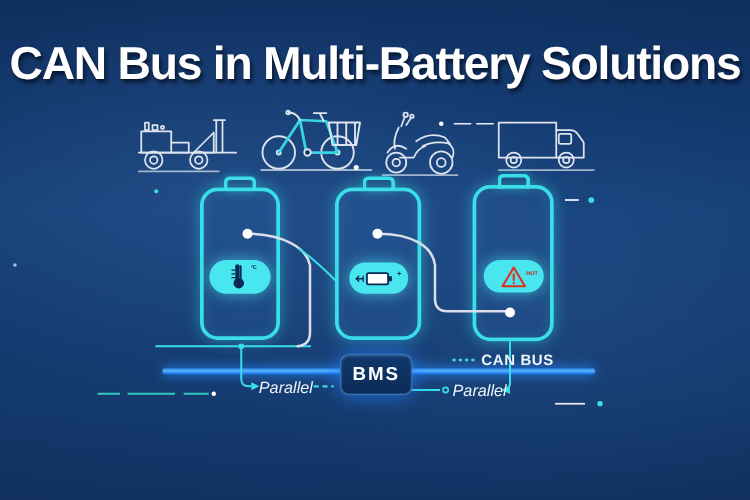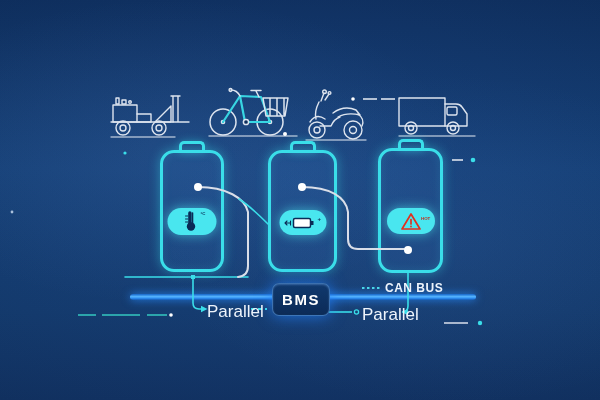--- a/index.html
+++ b/index.html
@@ -46,30 +46,31 @@
   }
   .bms-box{
     position:absolute; left:272px; top:283px; width:56px; height:31px;
     background:linear-gradient(180deg,#10396e,#0c2b57);
     border:1px solid rgba(100,170,245,0.55); border-radius:7px;
     box-shadow:0 0 16px rgba(35,130,255,0.75), inset 0 1px 2px rgba(130,185,255,0.35);
     display:flex; align-items:center; justify-content:center; z-index:7;
   }
   .bms-box span{ color:#fff; font-weight:700; font-size:15px; letter-spacing:1.5px;text-align:right; }
   .lbl{ position:absolute; color:#eef4fc; z-index:8; }
-  .lbl-parallel{ font-size:17px; }
+  .lbl-parallel{ font-size:13px;font-style:italic; }
   .lbl-canbus{ font-size:12px; font-weight:700; letter-spacing:0.5px; }
   .wires{ position:absolute; left:0; top:0; z-index:6; }
   .layer-low{ z-index:2; } .layer-mid{ z-index:4; }
 </style>
 </head>
 <body>
 
 <div class="stage">
 
+  <div class="title">CAN Bus in Multi-Battery Solutions</div>
 
   <div class="veh layer-low" style="left:103px; top:90px;">
     <svg width="90" height="52" viewBox="0 0 90 52" fill="none" stroke="#E8EDF5" stroke-width="1.4" stroke-linecap="round" stroke-linejoin="round" opacity="0.95">
       <rect x="13" y="8" width="3" height="6"></rect>
         <rect x="19" y="10" width="4" height="4"></rect>
         <circle cx="27" cy="12" r="1.3"></circle>
       <rect x="10" y="15" width="24" height="17"></rect>
       <path d="M34,24 h14 v8 h-14"></path>
       <path d="M52,32 l16,-16 v16 z"></path>
       <path d="M70,6 v26 M75,6 v26 M68,6 h9 M70,32 h16"></path>

